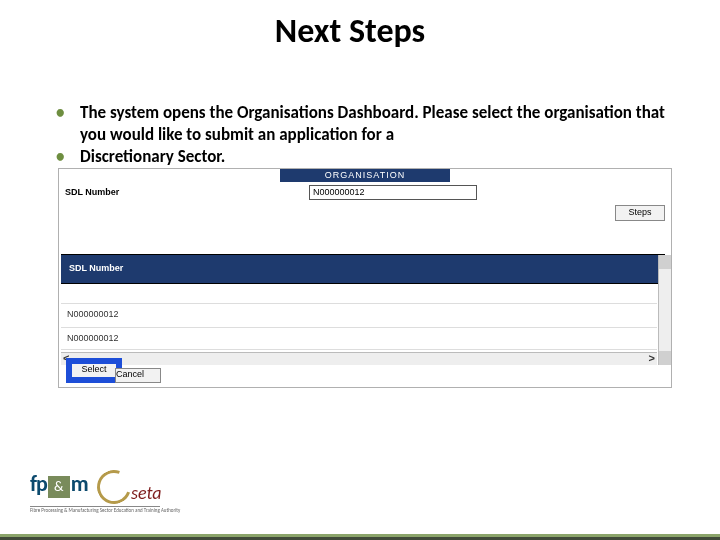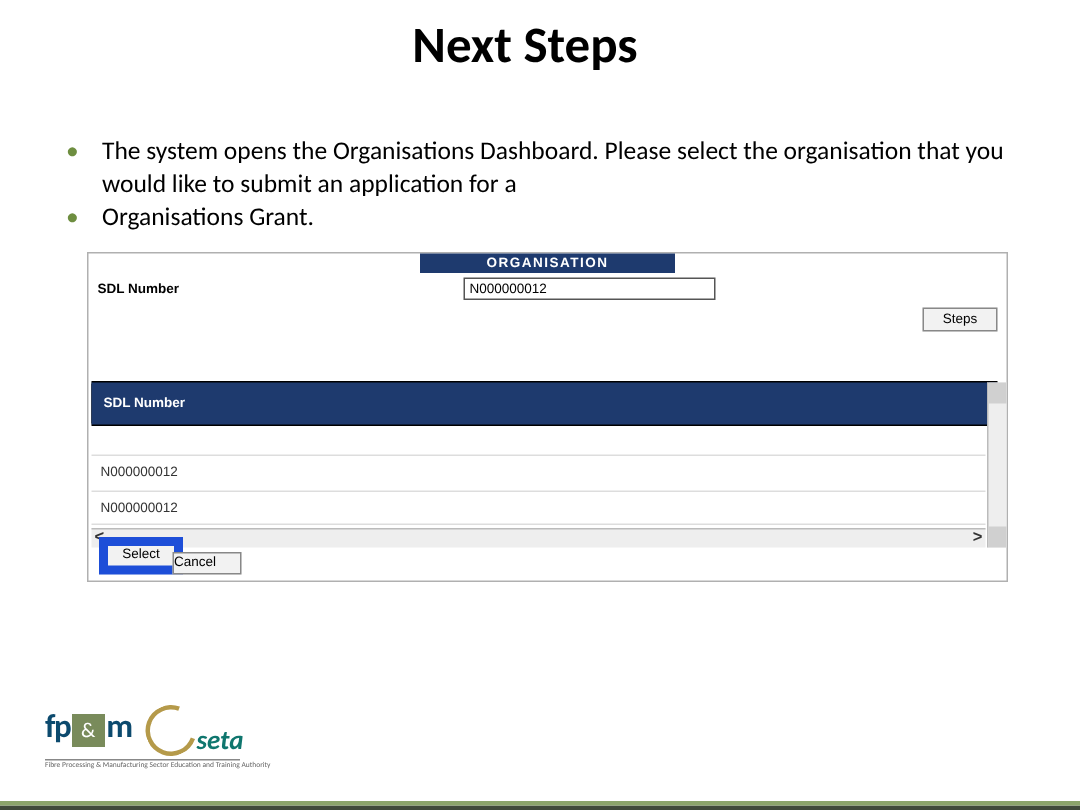--- a/index.html
+++ b/index.html
@@ -5,27 +5,27 @@
   html,body{margin:0;padding:0;width:720px;height:540px;font-family:Calibri,Arial,sans-serif;background:#fff;color:#000;}
   .slide{position:relative;width:720px;height:540px;overflow:hidden;padding-left:42px;}
   .rail-right{position:absolute;right:0;top:0;width:18px;height:540px;}
   .rail-right .stripe-a{position:absolute;left:0;top:0;width:5px;height:540px;background:#8ba46a;}
   .rail-right .stripe-b{position:absolute;left:6px;top:0;width:6px;height:540px;background:#404a3a;}
   .rail-right .stripe-c{position:absolute;left:13px;top:0;width:5px;height:540px;background:#fff;}
   .rail-bottom{position:absolute;left:0;bottom:0;width:720px;height:10px;}
   .rail-bottom .stripe-a{position:absolute;left:0;bottom:0;height:3px;width:720px;background:#404a3a;}
   .rail-bottom .stripe-b{position:absolute;left:0;bottom:3px;height:3px;width:720px;background:#8ba46a;}
   h1.title{position:absolute;left:0;top:10px;width:700px;text-align:center;margin:0;font-size:34px;font-weight:700;}
-  ul.bullets{position:absolute;left:44px;width:628px;margin:0;padding:0;list-style:none;font-size:17px;line-height:1.3;}
+  ul.bullets{position:absolute;left:44px;width:628px;margin:12px;padding:0;list-style:none;font-size:17px;line-height:1.3;font-weight:bold;}
   ul.bullets.top{top:90px;}
   ul.bullets.bottom{top:416px;}
   ul.bullets li{position:relative;padding-left:24px;margin:0;}
   ul.bullets li::before{content:"•";position:absolute;left:0;top:0;color:#6e8e40;font-size:17px;line-height:1.3;}
   .shot{position:absolute;left:58px;top:168px;width:612px;height:218px;border:1px solid #b0b0b0;background:#fff;font-family:Arial,sans-serif;font-size:10px;color:#000;}
-  .shot-title{position:absolute;left:50%;transform:translateX(-50%);top:0;width:170px;height:13px;background:#1e3a6e;color:#fff;font-size:9px;font-weight:bold;text-align:center;letter-spacing:1px;line-height:13px;}
+  .shot-title{position:absolute;left:50%;transform:translateX(-50%);top:0;width:170px;height:13px;background:#1e3a6e;color:#fff;font-size:9px;font-weight:normal;text-align:center;letter-spacing:1px;line-height:13px;}
   .sdl-label{position:absolute;left:6px;top:18px;font-size:9px;font-weight:bold;}
   .sdl-input{position:absolute;left:250px;top:16px;width:160px;height:13px;border:1px solid #555;font-size:9px;padding:0 3px;line-height:13px;background:#fff;}
   .search-btn{position:absolute;right:6px;top:36px;width:48px;height:14px;background:#f2f2f2;border:1px solid #888;font-size:9px;text-align:center;line-height:12px;}
   .band{position:absolute;left:2px;top:86px;width:604px;height:28px;background:#1e3a6e;box-shadow:0 -1px 0 #000,0 1px 0 #000;}
   .band-text{color:#fff;font-size:9px;font-weight:bold;position:absolute;left:8px;top:8px;}
   .band-scroll{position:absolute;right:0;top:86px;width:12px;height:110px;background:#eee;border-left:1px solid #bbb;}
   .band-scroll:before{content:"";position:absolute;top:0;left:0;width:12px;height:14px;background:#d0d0d0;}
   .band-scroll:after{content:"";position:absolute;bottom:0;left:0;width:12px;height:14px;background:#d0d0d0;}
   .row{position:absolute;left:8px;font-size:9px;color:#333;}
   .row1{top:140px;}
@@ -35,21 +35,21 @@
   .hscroll:before{content:"<";position:absolute;left:2px;top:-1px;font-size:11px;font-weight:bold;color:#333;}
   .hscroll:after{content:">";position:absolute;right:2px;top:-1px;font-size:11px;font-weight:bold;color:#333;}
   .select-btn{position:absolute;left:7px;bottom:4px;width:44px;height:13px;background:#f2f2f2;border:6px solid #1d4ed8;font-size:9px;text-align:center;line-height:11px;}
   .cancel-btn{position:absolute;left:56px;bottom:4px;width:44px;height:13px;background:#f2f2f2;border:1px solid #888;font-size:9px;text-align:left;line-height:11px;}
   .logo{position:absolute;left:30px;bottom:28px;width:180px;height:42px;}
   .fpbox{display:inline-block;vertical-align:top;}
   .fp-main{font-size:22px;font-weight:700;color:#0c4a6e;letter-spacing:-1px;}
   .amp{display:inline-block;width:22px;height:22px;background:#798b5b;color:#fff;font-size:14px;line-height:22px;text-align:center;margin:0 1px;vertical-align:0px;}
   .seta{display:inline-block;margin-left:6px;vertical-align:top;}
   .seta-swoosh{display:inline-block;width:28px;height:28px;border:3px solid #b59a4a;border-right-color:transparent;border-radius:50%;transform:rotate(-25deg);vertical-align:top;margin-top:0;}
-  .seta-word{font-size:18px;font-style:italic;color:#0f766e;font-weight:700;margin-left:-4px;display:inline-block;vertical-align:bottom;}
+  .seta-word{font-size:18px;font-style:italic;color:#7f1d1d;font-weight:400;margin-left:-4px;display:inline-block;vertical-align:bottom;}
   .logo-sub{font-size:5px;color:#666;margin-top:0;}
   .logo-rule{border-top:1px solid #888;width:130px;margin-top:2px;}
 </style>
 </head>
 <body>
 
 <div class="slide">
   <div class="rail-right">
     <div class="stripe-a"></div>
       <div class="stripe-b"></div>
@@ -57,21 +57,21 @@
   </div>
   <div class="rail-bottom">
     <div class="stripe-a"></div>
       <div class="stripe-b"></div>
   </div>
 
   <h1 class="title">Next Steps</h1>
 
   <ul class="bullets top">
     <li>The system opens the Organisations Dashboard.  Please select the organisation that you would like to submit an application for a</li>
-    <li>Organisations Grant.</li>
+    <li>Discretionary Sector.</li>
   </ul>
 
   <div class="shot">
     <div class="shot-title">ORGANISATION</div>
     <span class="sdl-label">SDL Number</span>
     <div class="sdl-input">N000000012</div>
     <div class="search-btn">Steps</div>
     <div class="band">
       <span class="band-text">SDL Number</span>
     </div>

